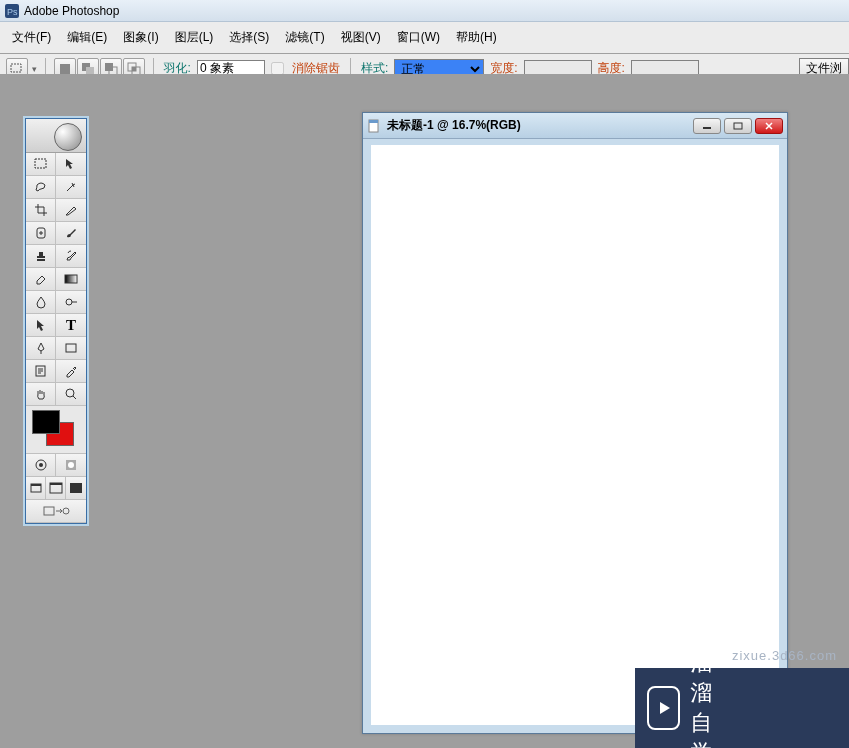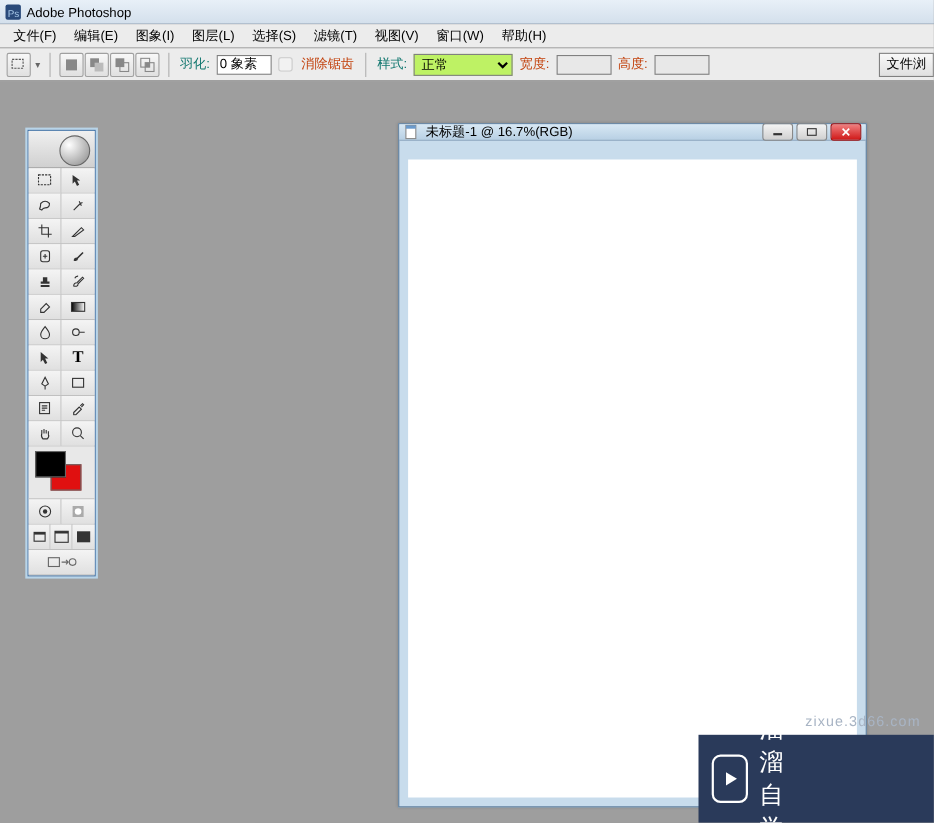--- a/index.html
+++ b/index.html
@@ -15,21 +15,21 @@
     .titlebar {
       height: 22px;
       background: linear-gradient(#e8f0f8, #d4e0ec);
       display: flex;
       align-items: center;
       padding: 0 4px;
       border-bottom: 1px solid #b4c4d4;
     }
     .titlebar .icon { width: 16px; height: 16px; margin-right: 4px; }
     .menubar {
-      height: 22px;
+      height: 32px;
       background: #ececec;
       display: flex;
       align-items: center;
       padding: 0 4px;
       border-bottom: 1px solid #a0a0a0;
     }
     .menu-item {
       padding: 2px 8px;
       cursor: pointer;
     }
@@ -48,30 +48,30 @@
       background: linear-gradient(#f8f8f8, #e0e0e0);
       border: 1px solid #a0a0a0;
       border-radius: 2px;
       display: flex; align-items: center; justify-content: center;
       cursor: pointer;
     }
     .opt-group { display: flex; gap: 1px; }
     .opt-label { color: #0f766e; font-size: 12px; margin: 0 2px; }
     .opt-label.dim { color: #c2410c; }
     .opt-input {
-      width: 50px; height: 18px;
+      width: 68px; height: 18px;
       background: #fff;
       border: 1px solid #808080;
       font-size: 12px;
       padding: 0 2px;
     }
     .opt-input.dim { background: #e8e8e8; color: #a0a0a0; }
     .opt-select {
       width: 90px; height: 20px;
-      background: #bef264;
+      background: #3b82f6;
       border: 1px solid #808080;
       font-size: 12px;
       padding: 0 2px;
     }
     .opt-check { margin: 0 2px; }
     .file-browse-btn {
       position: absolute;
       right: 0;
       height: 22px;
       padding: 0 6px;
@@ -143,27 +143,28 @@
     }
     .doc-window {
       position: absolute;
       left: 362px; top: 38px;
       width: 426px; height: 622px;
       background: #c8dcec;
       border: 1px solid #5a7a9a;
       box-shadow: 0 0 3px rgba(0,0,0,0.2);
     }
     .doc-title {
-      height: 15px;
+      height: 26px;
       background: linear-gradient(#d8e8f4, #b8d0e4);
       border-bottom: 1px solid #90a8c0;
       display: flex;
       align-items: center;
       padding: 0 4px;
       gap: 4px;
+      font-weight: bold;
     }
     .doc-title-text { flex: 1; font-size: 12px; color: #000; padding-left: 2px; }
     .win-btns { display: flex; gap: 3px; }
     .win-btn {
       width: 28px; height: 16px;
       border-radius: 3px;
       border: 1px solid #888;
       display: flex; align-items: center; justify-content: center;
       font-size: 10px;
       cursor: pointer;

